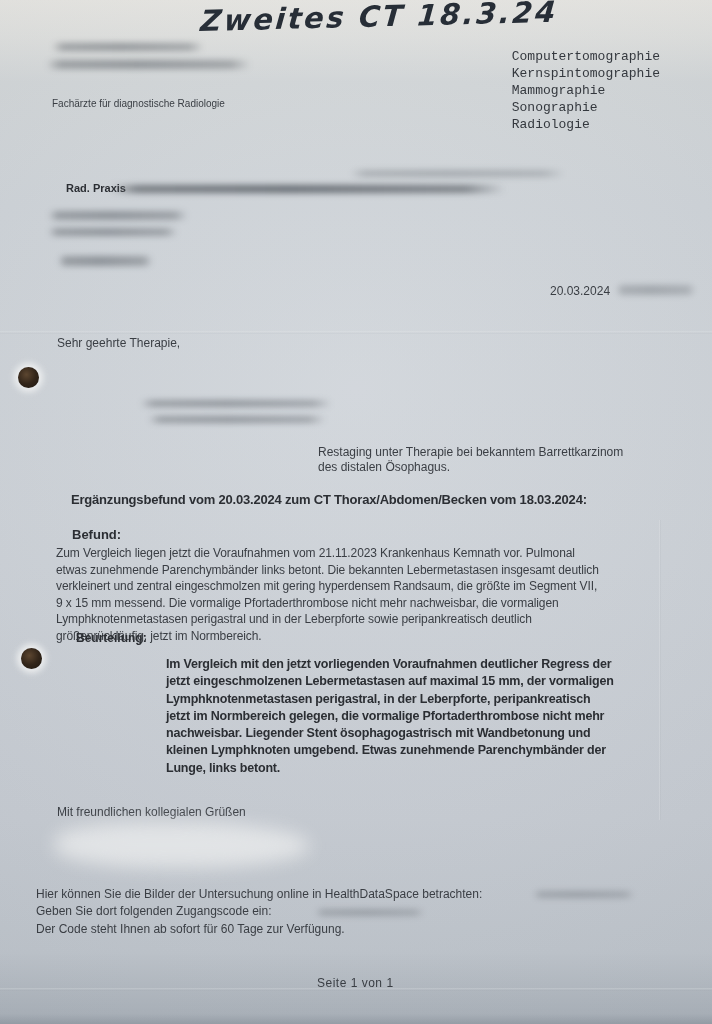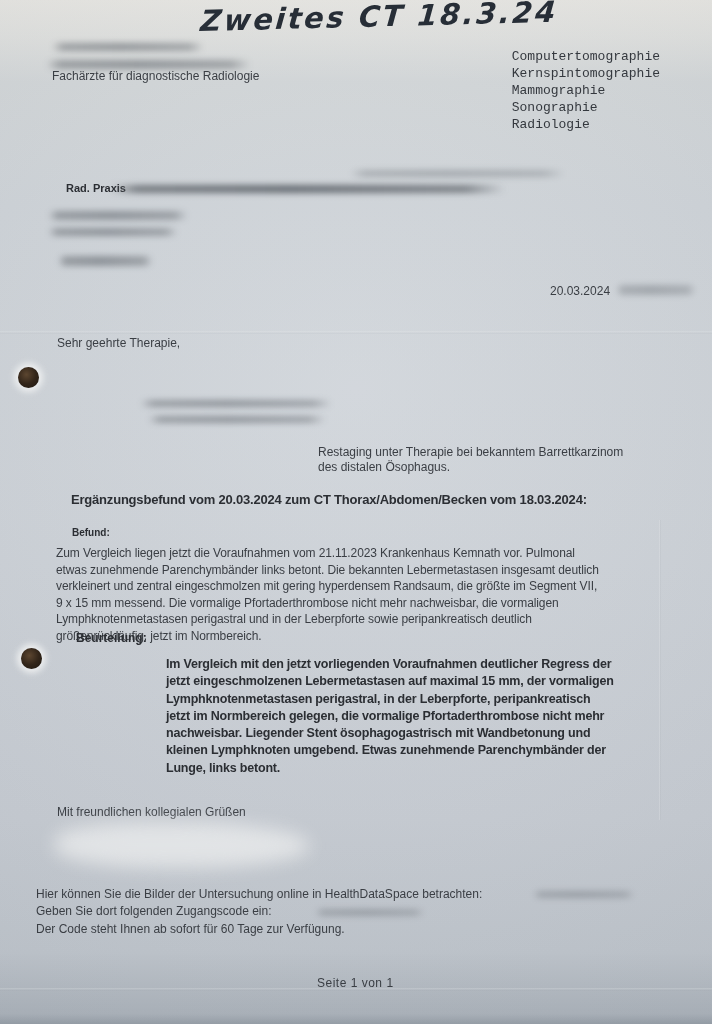--- a/index.html
+++ b/index.html
@@ -67,21 +67,21 @@
 
   <div class="redact light" style="left:52px;top:43px;width:152px;height:8px;"></div>
   <div class="redact light" style="left:46px;top:60px;width:205px;height:9px;"></div>
 
   <div class="abs services" style="right:52px;top:48px;">Computertomographie
 Kernspintomographie
 Mammographie
 Sonographie
 Radiologie</div>
 
-  <div class="abs ink" style="left:52px;top:69px;font-size:12px;">Fachärzte für diagnostische Radiologie</div>
+  <div class="abs ink" style="left:52px;top:98px;font-size:10px;">Fachärzte für diagnostische Radiologie</div>
 
   <div class="redact faint" style="left:350px;top:170px;width:215px;height:7px;"></div>
   <div class="abs ink-bold" style="left:50px;top:182px;font-size:11px;">Rad. Praxis</div>
   <div class="redact" style="left:110px;top:185px;width:395px;height:8px;"></div>
   <div class="redact light" style="left:48px;top:211px;width:140px;height:9px;"></div>
   <div class="redact light" style="left:48px;top:228px;width:130px;height:8px;"></div>
   <div class="redact light" style="left:58px;top:256px;width:95px;height:10px;"></div>
 
   <div class="abs ink t12" style="left:550px;top:283px;">20.03.2024</div>
   <div class="redact faint" style="left:616px;top:285px;width:80px;height:10px;"></div>
@@ -92,21 +92,21 @@
 
 
   <div class="redact light" style="left:140px;top:400px;width:192px;height:7px;"></div>
   <div class="redact light" style="left:148px;top:416px;width:178px;height:7px;"></div>
 
   <div class="abs ink t12 pre" style="left:318px;top:445px;line-height:15px;">Restaging unter Therapie bei bekanntem Barrettkarzinom
 des distalen Ösophagus.</div>
 
   <div class="abs ink-bold t13" style="left:55px;top:492px;letter-spacing:-0.2px;text-align:center;">Ergänzungsbefund vom 20.03.2024 zum CT Thorax/Abdomen/Becken vom 18.03.2024:</div>
 
-  <div class="abs ink-bold" style="left:56px;top:527px;font-size:10px;">Befund:</div>
+  <div class="abs ink-bold" style="left:56px;top:527px;font-size:13px;">Befund:</div>
   <div class="abs ink t12 pre" style="left:56px;top:545px;width:650px;letter-spacing:-0.1px;">Zum Vergleich liegen jetzt die Voraufnahmen vom 21.11.2023 Krankenhaus Kemnath vor. Pulmonal
 etwas zunehmende Parenchymbänder links betont. Die bekannten Lebermetastasen insgesamt deutlich
 verkleinert und zentral eingeschmolzen mit gering hyperdensem Randsaum, die größte im Segment VII,
 9 x 15 mm messend. Die vormalige Pfortaderthrombose nicht mehr nachweisbar, die vormaligen
 Lymphknotenmetastasen perigastral und in der Leberpforte sowie peripankreatisch deutlich
 größenrückläufig, jetzt im Normbereich.</div>
 
   <div class="hole" style="left:21px;top:648px;"></div>
 
   <div class="abs ink-bold" style="left:60px;top:631px;font-size:12px;">Beurteilung:</div>

